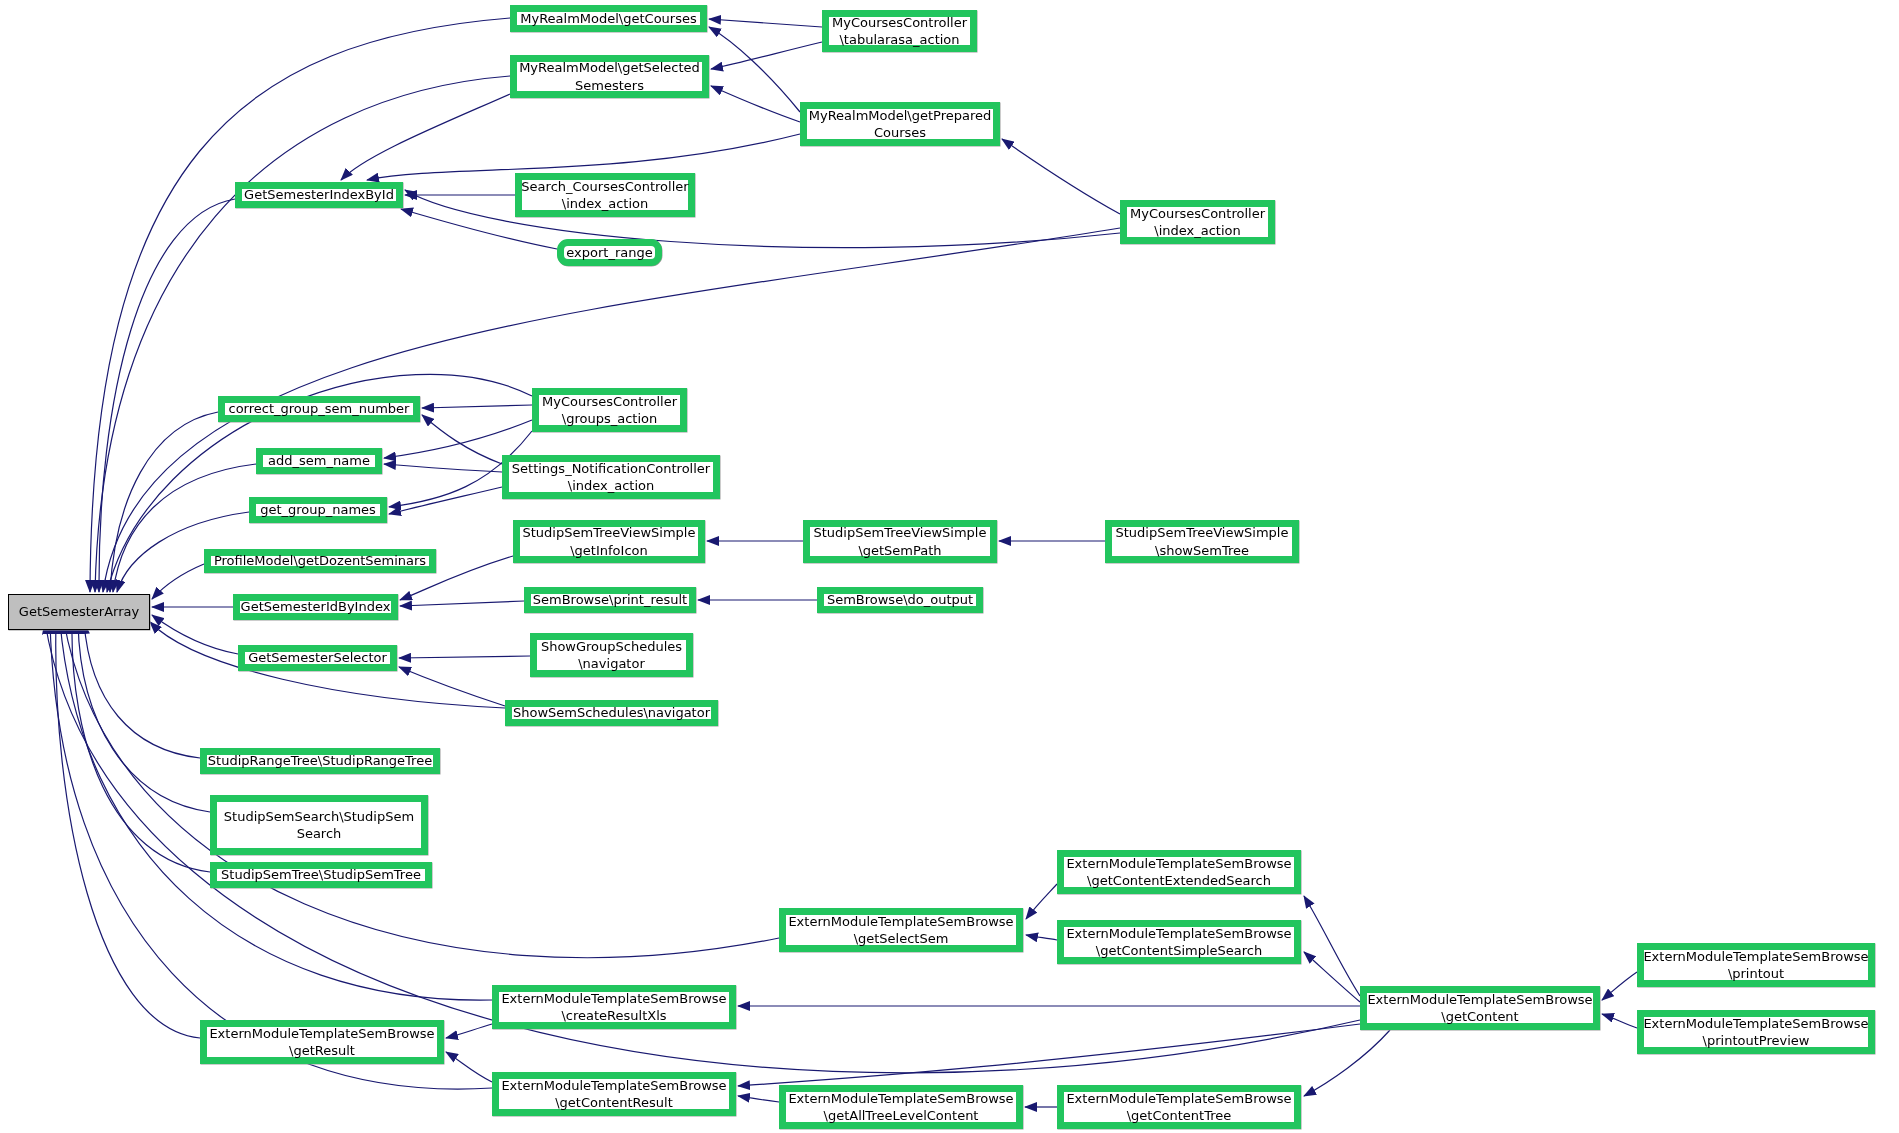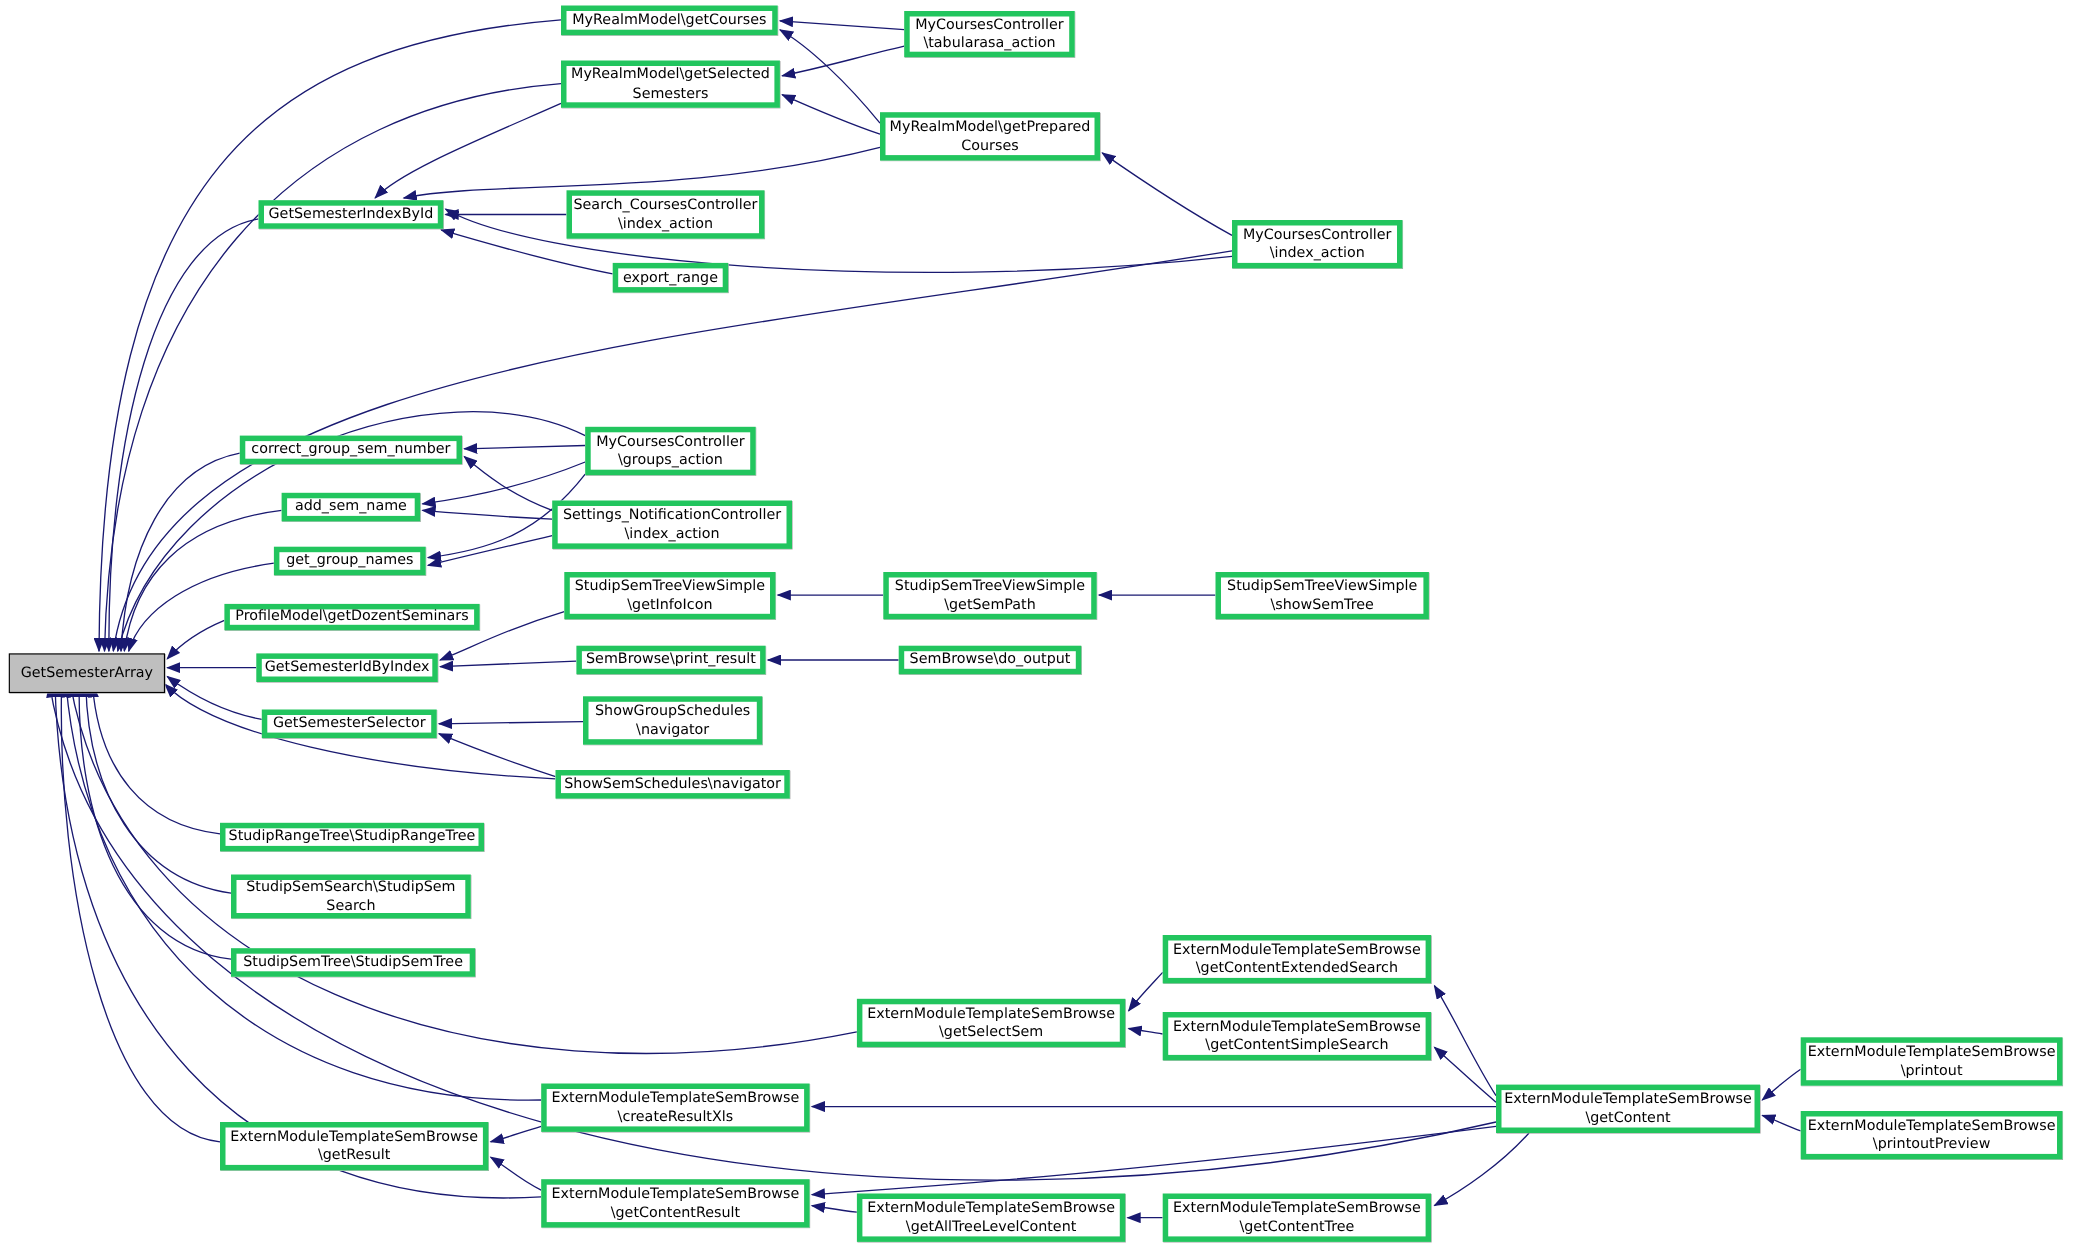--- a/index.html
+++ b/index.html
@@ -11,21 +11,21 @@
     overflow:hidden;
   }
   .edge-layer{position:absolute;left:0;top:0;width:1899px;height:1133px;}
   .edge{fill:none;stroke:#191970;stroke-width:1.2px;}
   .node{
     position:absolute;
     box-sizing:border-box;
     display:flex;flex-direction:column;
     align-items:center;justify-content:center;
     background:#ffffff;
-    border:5px solid #22c55e;
+    border:7px solid #22c55e;
     box-shadow:0.5px 0.5px 0 0 #9a9a9a;
     color:#000000;
     font-size:13px;line-height:1.32;
     text-align:center;white-space:nowrap;
     cursor:pointer;
   }
   .node.hl{background:#bfbfbf;border:1.6px solid #000000;}
 </style>
 </head>
 <body>
@@ -112,21 +112,21 @@
       <div>MyRealmModel\getPrepared</div>
       <div>Courses</div>
     </div>
     <div class="node" style="left: 235px; top: 182px; width: 168px; height: 26px;">
       <div>GetSemesterIndexById</div>
     </div>
     <div class="node" style="left: 515px; top: 173px; width: 180px; height: 44px;">
       <div>Search_CoursesController</div>
       <div>\index_action</div>
     </div>
-    <div class="node" style="left: 557px; top: 239px; width: 105px; height: 27px;">
+    <div class="node" style="left: 557px; top: 239px; width: 105px; height: 27px; border-radius: 11px;">
       <div>export_range</div>
     </div>
     <div class="node" style="left: 1120px; top: 200px; width: 155px; height: 44px;">
       <div>MyCoursesController</div>
       <div>\index_action</div>
     </div>
     <div class="node" style="left: 218px; top: 396px; width: 202px; height: 26px;">
       <div>correct_group_sem_number</div>
     </div>
     <div class="node" style="left: 532px; top: 388px; width: 155px; height: 44px;">
@@ -173,21 +173,21 @@
     <div class="node" style="left: 530px; top: 633px; width: 163px; height: 44px;">
       <div>ShowGroupSchedules</div>
       <div>\navigator</div>
     </div>
     <div class="node" style="left: 505px; top: 700px; width: 213px; height: 26px;">
       <div>ShowSemSchedules\navigator</div>
     </div>
     <div class="node" style="left: 200px; top: 748px; width: 240px; height: 26px;">
       <div>StudipRangeTree\StudipRangeTree</div>
     </div>
-    <div class="node" style="left: 210px; top: 795px; width: 218px; height: 40px;">
+    <div class="node" style="left: 210px; top: 795px; width: 218px; height: 60px;">
       <div>StudipSemSearch\StudipSem</div>
       <div>Search</div>
     </div>
     <div class="node" style="left: 210px; top: 862px; width: 222px; height: 26px;">
       <div>StudipSemTree\StudipSemTree</div>
     </div>
     <div class="node" style="left: 1057px; top: 850px; width: 244px; height: 44px;">
       <div>ExternModuleTemplateSemBrowse</div>
       <div>\getContentExtendedSearch</div>
     </div>

